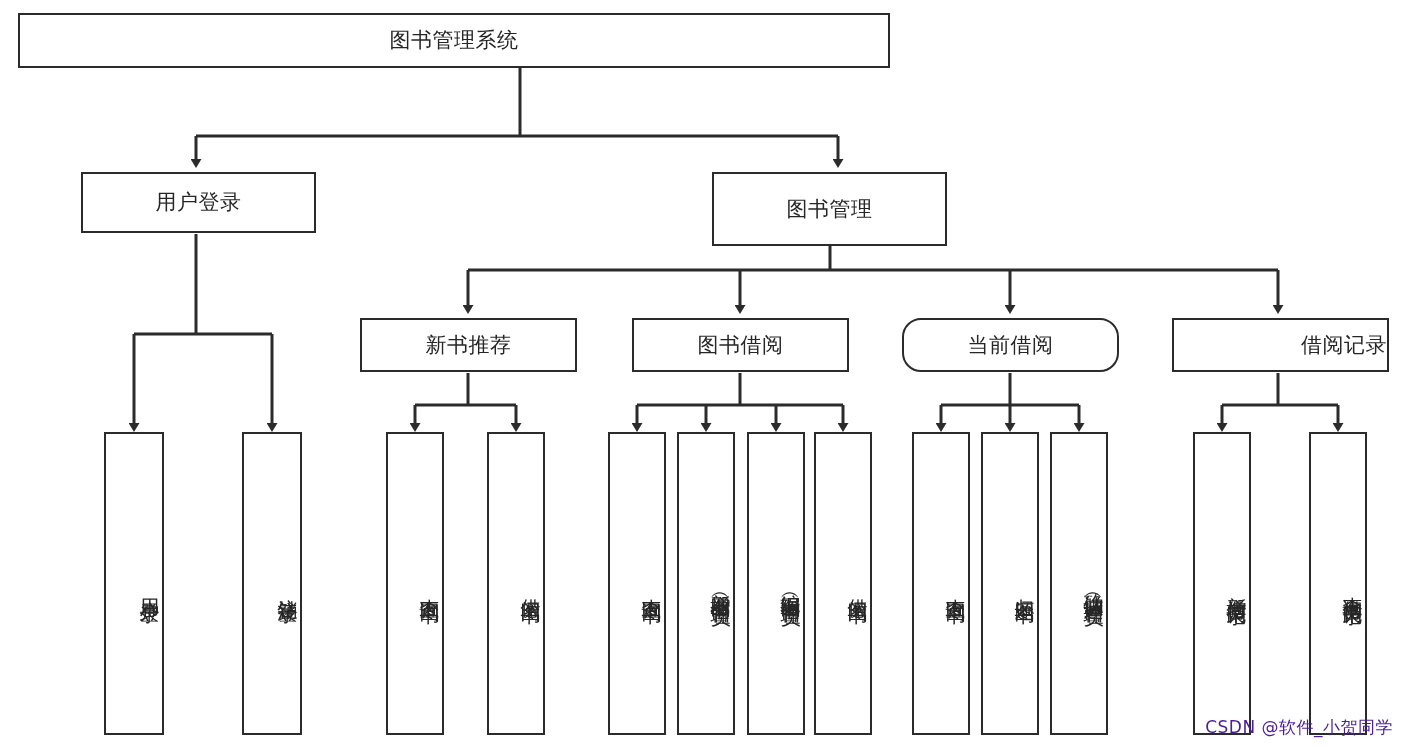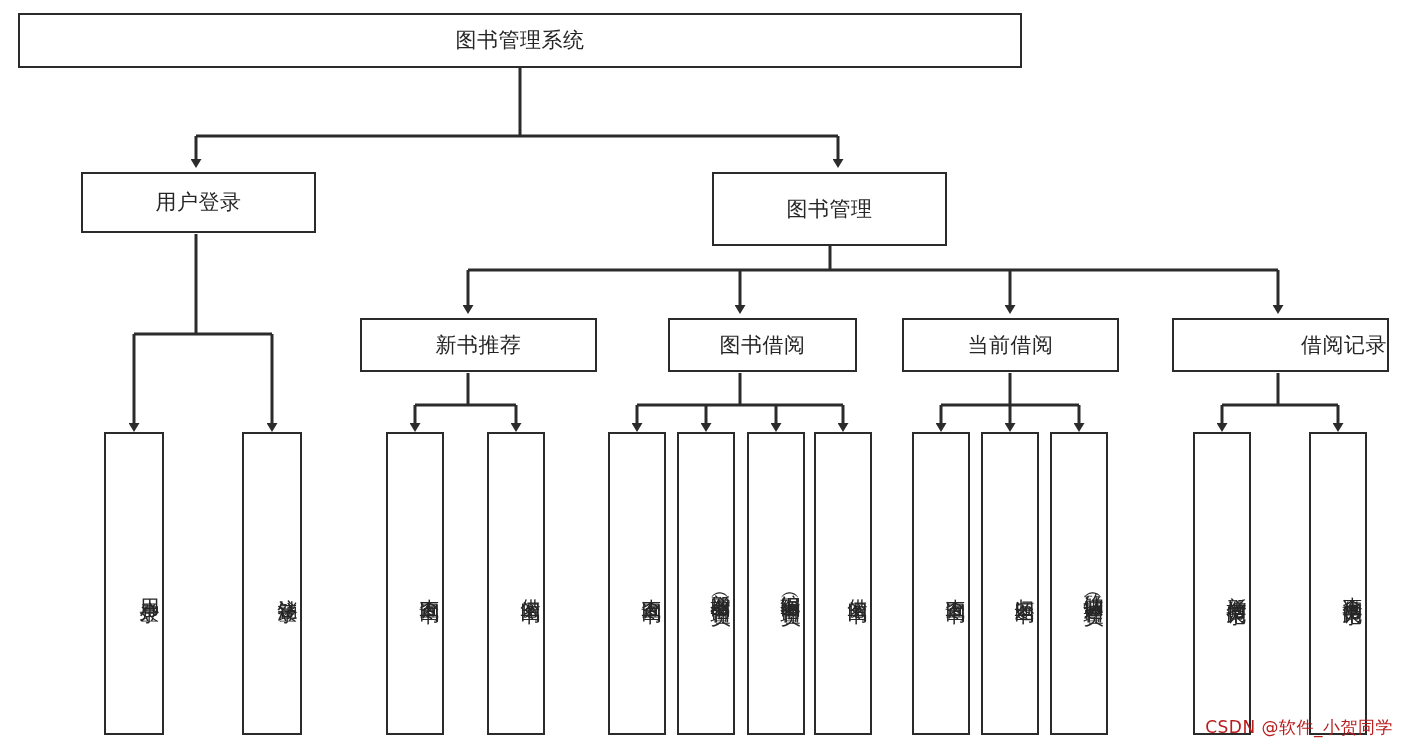--- a/index.html
+++ b/index.html
@@ -53,21 +53,21 @@
   .node.vert .vlabel {
     writing-mode: vertical-rl;
     text-orientation: upright;
     display: block;
   }
   #watermark {
     position: absolute;
     right: 12px;
     bottom: 8px;
     font-size: 17px;
-    color: #b91c1c;
+    color: #4c1d95;
     letter-spacing: 0.5px;
     white-space: nowrap;
     user-select: none;
   }
 </style>
 </head>
 <body>
 
 <div id="canvas">
 
@@ -114,38 +114,38 @@
       <path d="M1010,405 L1010,424" marker-end="url(#arrow)"></path>
       <path d="M1079,405 L1079,424" marker-end="url(#arrow)"></path>
 
       <path d="M1278,373 L1278,405"></path>
       <path d="M1222,405 L1338,405"></path>
       <path d="M1222,405 L1222,424" marker-end="url(#arrow)"></path>
       <path d="M1338,405 L1338,424" marker-end="url(#arrow)"></path>
     </g>
   </svg>
 
-  <div class="node horiz" style="left:18px; top:13px; width:1004px; height:55px;">
+  <div class="node horiz" style="left:18px; top:13px; width:872px; height:55px;">
     <span>图书管理系统</span>
   </div>
 
   <div class="node horiz" style="left:81px; top:172px; width:235px; height:61px;">
     <span>用户登录</span>
   </div>
   <div class="node horiz" style="left:712px; top:172px; width:235px; height:74px;">
     <span>图书管理</span>
   </div>
 
-  <div class="node horiz" style="left:360px; top:318px; width:237px; height:54px;">
+  <div class="node horiz" style="left:360px; top:318px; width:217px; height:54px;">
     <span>新书推荐</span>
   </div>
-  <div class="node horiz" style="left:632px; top:318px; width:189px; height:54px;margin-left:36px;">
+  <div class="node horiz" style="left:632px; top:318px; width:217px; height:54px;">
     <span>图书借阅</span>
   </div>
-  <div class="node horiz" style="left:902px; top:318px; width:217px; height:54px;">
+  <div class="node horiz" style="left:902px; top:318px; width:217px; height:54px;border-radius:19px;">
     <span>当前借阅</span>
   </div>
   <div class="node horiz" style="left:1172px; top:318px; width:217px; height:54px;justify-content:flex-end;">
     <span>借阅记录</span>
   </div>
 
   <div class="node vert" style="left:104px; top:432px; width:60px; height:303px;">
     <span class="vlabel">用户登录</span>
   </div>
   <div class="node vert" style="left:242px; top:432px; width:60px; height:303px;">

